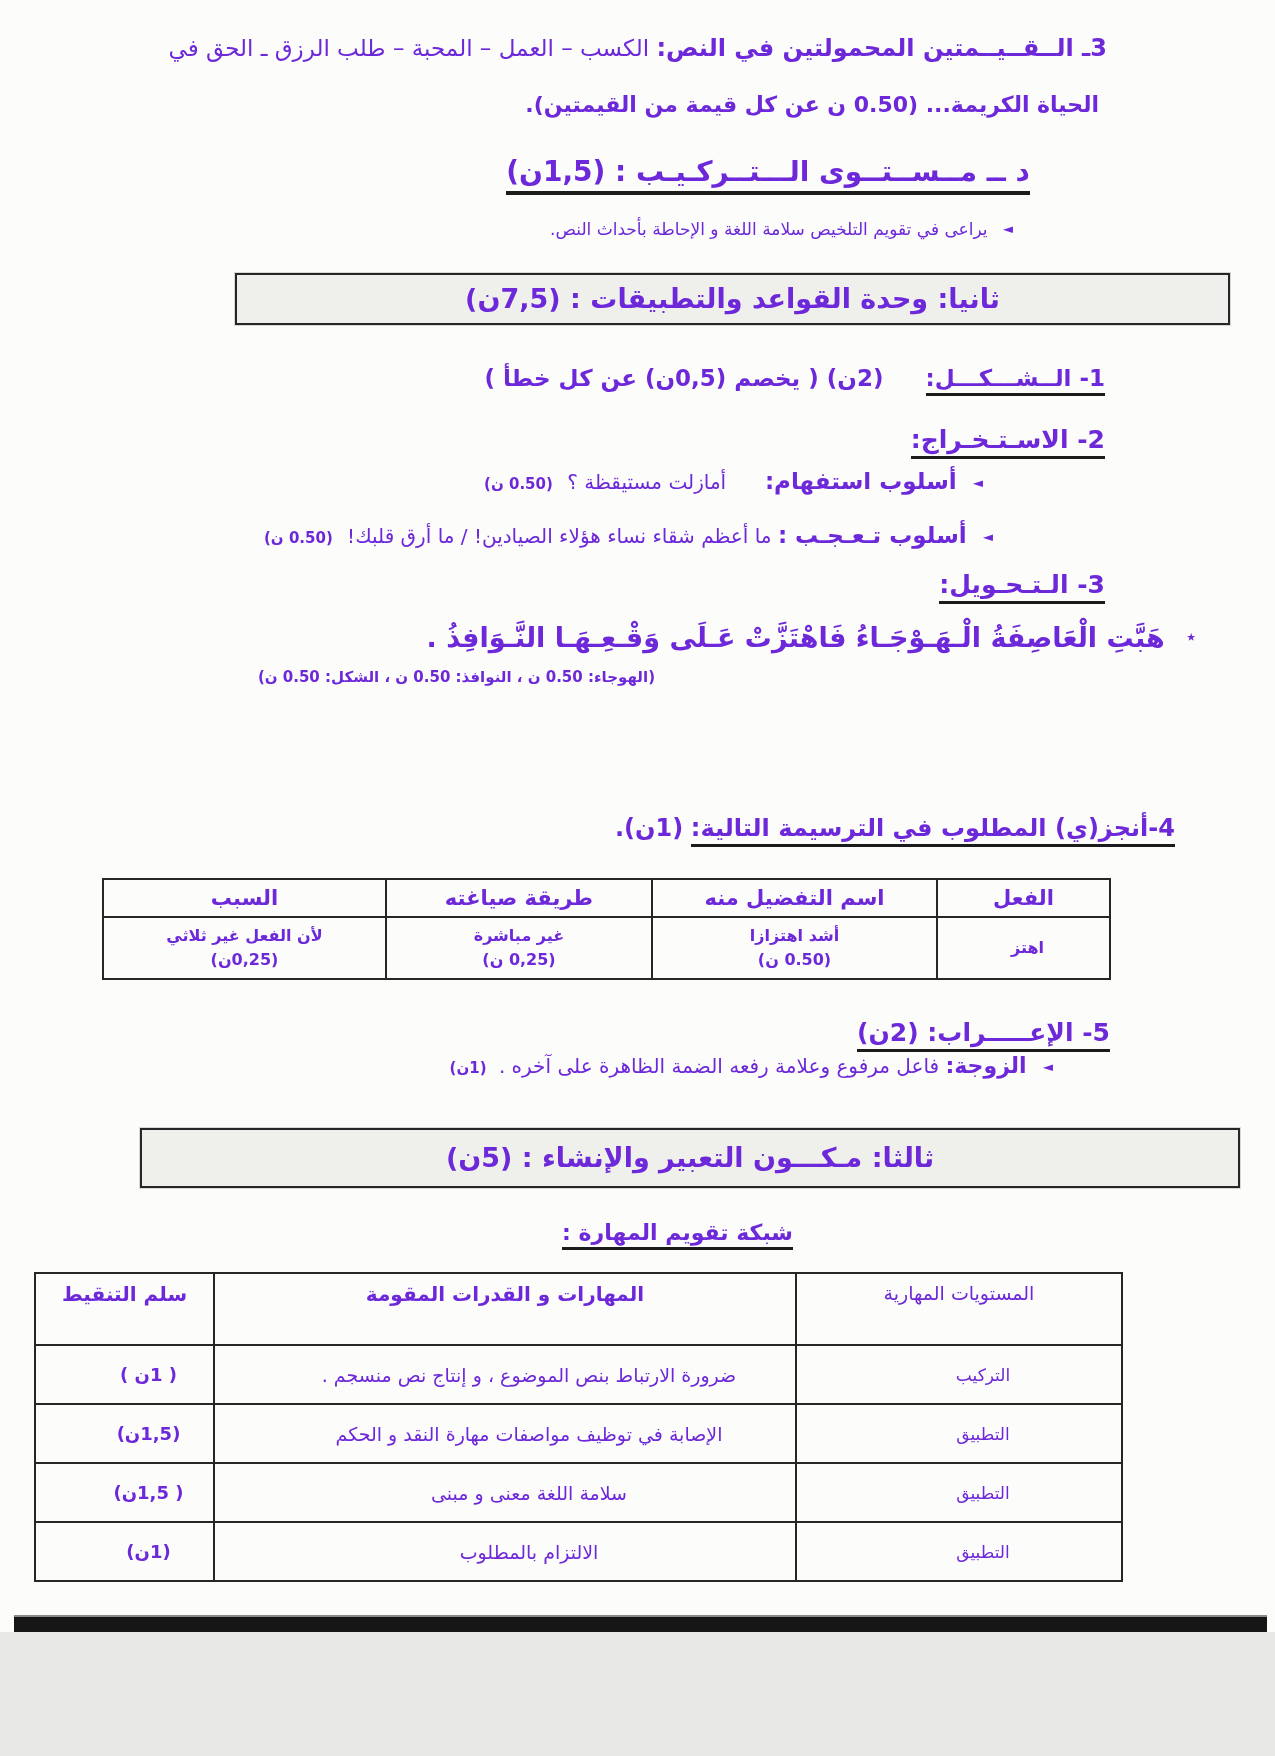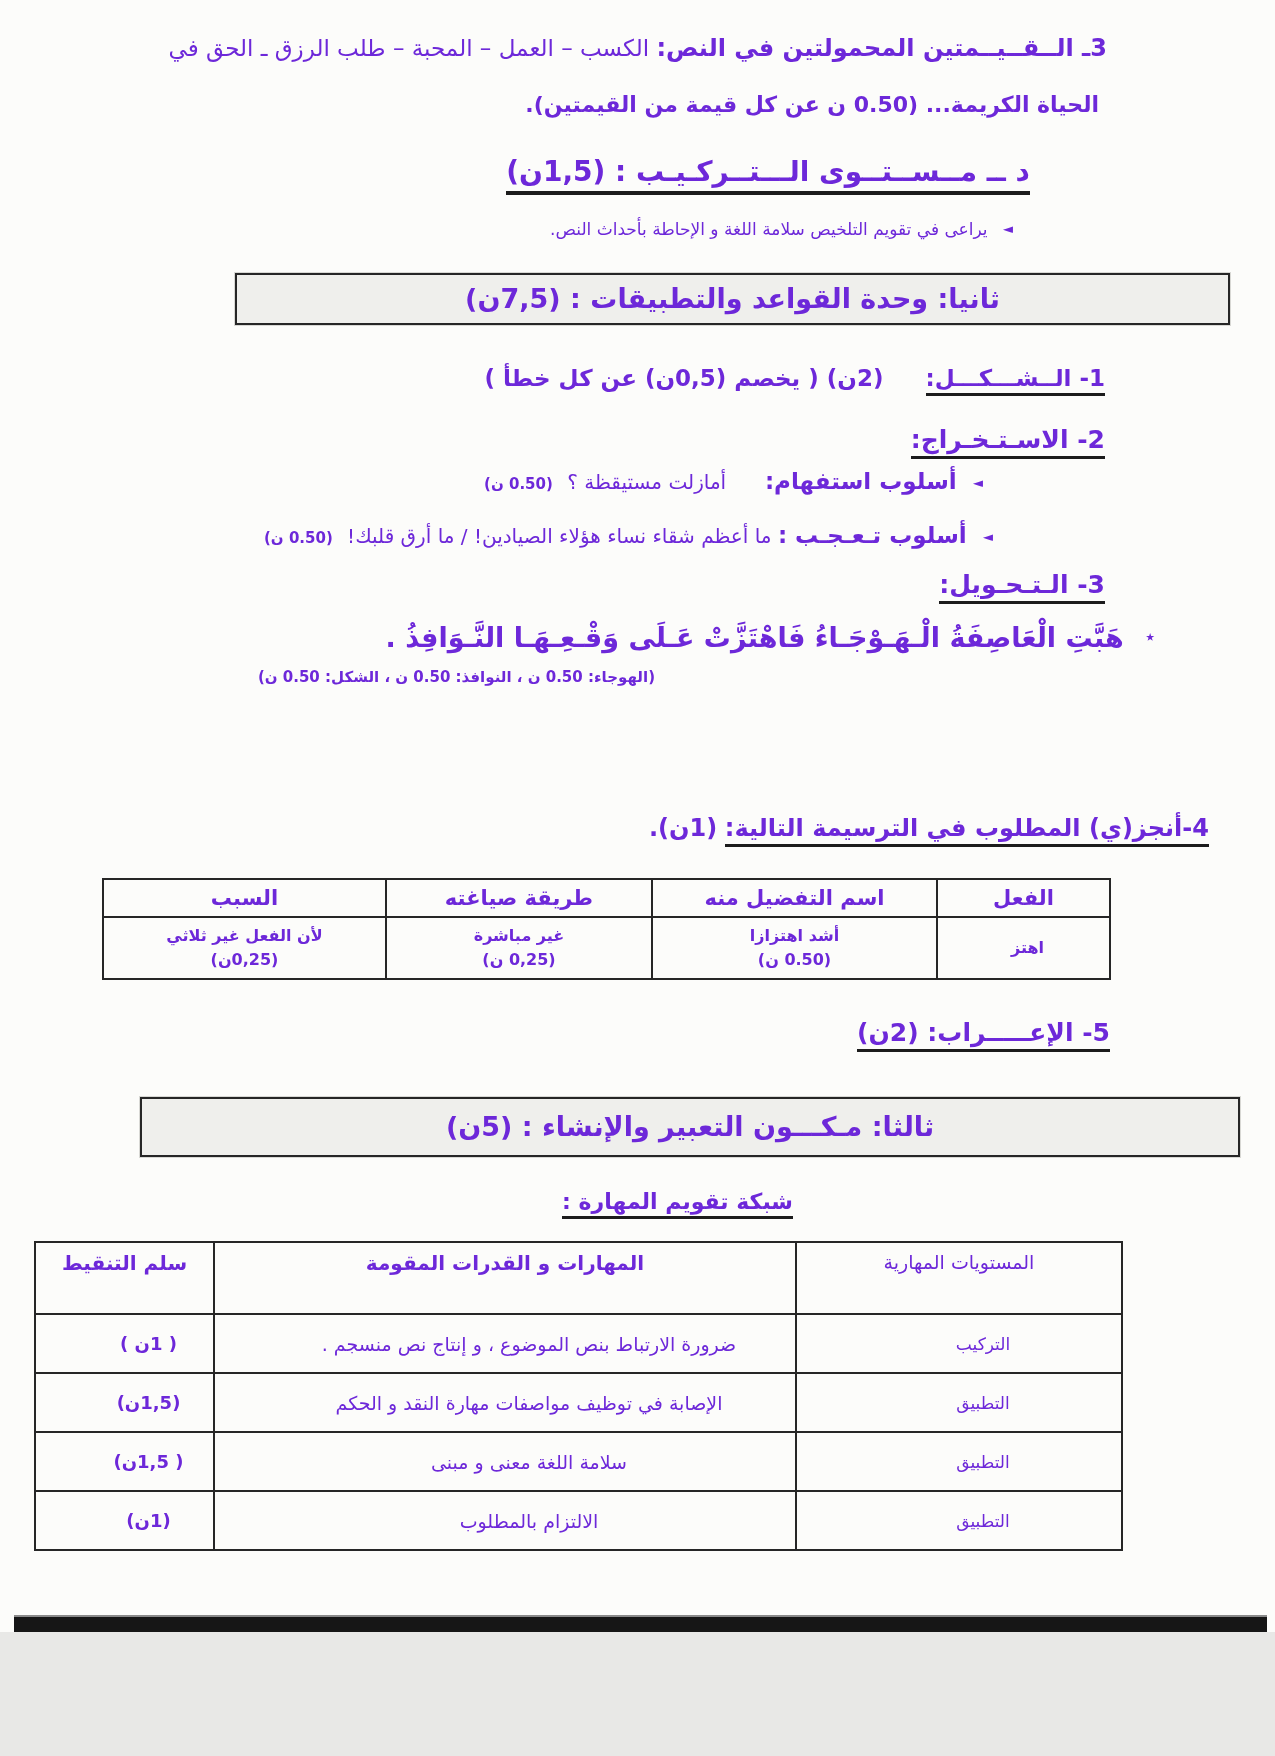--- a/index.html
+++ b/index.html
@@ -40,33 +40,33 @@
     box-shadow:0 0 0 1px #d8d8d4;
   }
   .banner-2{margin:34px 45px 0 235px;height:48px;line-height:48px;font-size:27px;}
   .banner-3{margin:50px 35px 0 140px;height:56px;line-height:56px;font-size:27px;}
 
   
   .q-line{font-size:23px;font-weight:bold;}
   .q1-wrap{margin-top:40px;padding-right:170px;}
   .q2-wrap{margin-top:34px;padding-right:170px;font-size:25px;}
   .q3-wrap{margin-top:22px;padding-right:170px;font-size:25px;}
-  .q4-wrap{margin-top:128px;padding-right:66px;font-size:24px;}
+  .q4-wrap{margin-top:128px;padding-right:100px;font-size:24px;}
   .q5-wrap{margin-top:38px;padding-right:165px;font-size:25px;}
   .q-label{font-weight:bold;}
 
   
   .ex-item1{margin-top:14px;padding-right:292px;font-size:20px;}
   .ex-item2{margin-top:28px;padding-right:282px;font-size:20px;}
   .ex-name{font-weight:bold;font-size:23px;}
   .ex-score{font-size:15px;font-weight:bold;margin-right:8px;}
   .sp{display:inline-block;width:26px;}
 
   
-  .sentence-wrap{margin-top:14px;padding-right:120px;font-size:27px;font-weight:bold;line-height:50px;}
+  .sentence-wrap{margin-top:14px;padding-right:79px;font-size:27px;font-weight:bold;line-height:50px;}
   .star{font-size:18px;margin-left:12px;position:relative;top:-4px;}
   .trans-note{margin-top:2px;padding-right:620px;font-size:15px;font-weight:bold;white-space:nowrap;}
 
   
   table{border-collapse:collapse;table-layout:fixed;}
   .t1{margin:36px 164px 0 0;width:1007px;border:2px solid #262626;}
   .t1 th,.t1 td{border:2px solid #262626;text-align:center;vertical-align:middle;padding:0;margin-left:32px;}
   .t1 th{height:36px;font-size:21px;font-weight:bold;}
   .t1 td{height:60px;font-size:16px;font-weight:bold;line-height:1.5;}
   .t1 td.verb{font-size:16px;padding-left:8px;}
@@ -185,20 +185,26 @@
           <div>لأن الفعل غير ثلاثي</div>
           <div>(0,25ن)</div>
         </td>
       </tr>
     </tbody>
   </table>
 
   <div class="line q5-wrap">
     <span class="q-label ul2">5- الإعـــــراب: (2ن)</span>
   </div>
+  <div class="line p-item p-item2">
+    <span class="arrow">◄</span>
+    <span class="p-name">الزوجة:</span>
+    <span>فاعل مرفوع وعلامة رفعه الضمة الظاهرة على آخره .</span>
+    <span class="p-score">(1ن)</span>
+  </div>
 
   <div class="banner banner-3">ثالثا: مـكـــون التعبير والإنشاء : (5ن)</div>
 
   <div class="skills-title-wrap">
     <span class="skills-title">شبكة تقويم المهارة :</span>
   </div>
 
   <table class="t2">
     <colgroup>
         <col style="width:326px">

